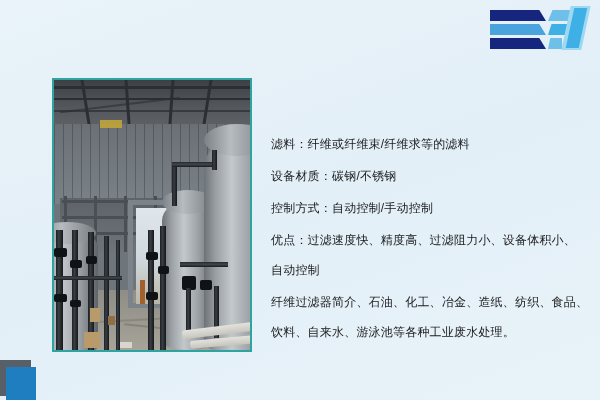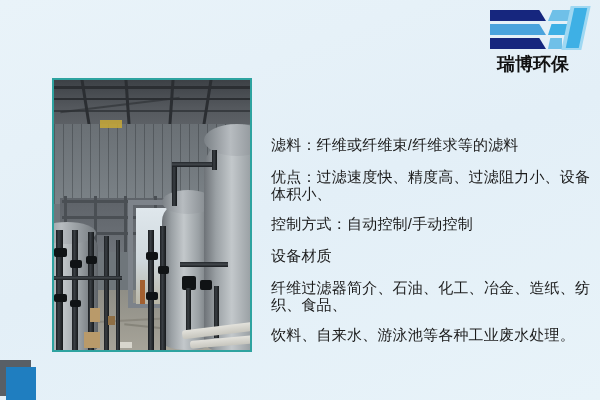--- a/index.html
+++ b/index.html
@@ -190,21 +190,21 @@
     letter-spacing: 1px;
     white-space: nowrap;
   }
   .info-body {
     position: absolute;
     left: 271px;
     top: 136px;
     width: 322px;
   }
   .info-line {
-    font-size: 15px;
+    font-size: 12px;
     color: #1b1b1b;
     line-height: 17px;
     margin-bottom: 15px;
     letter-spacing: .2px;
   }
   .info-line.wrap {
     margin-bottom: 13px;
   }
   .info-line.last {
     margin-bottom: 0;
@@ -238,21 +238,20 @@
     <div class="logo-mark">
       <div class="bar bar-dark" style="left:16px; top:4px; width:56px;"></div>
       <div class="tail" style="left:74px; top:4px; width:28px;"></div>
       <div class="bar bar-mid" style="left:16px; top:18px; width:56px;"></div>
       <div class="tail" style="left:74px; top:18px; width:22px; background:#3eb0e5;"></div>
       <div class="bar bar-dark" style="left:16px; top:32px; width:56px;"></div>
       <div class="tail" style="left:74px; top:32px; width:14px;"></div>
       <div class="slant-light" style="left:92px; top:0px; width:20px; height:44px;"></div>
       <div class="slant" style="left:96px; top:2px; width:13px; height:40px;"></div>
     </div>
-    <div class="logo-text">瑞博环保</div>
   </div>
 
   <div class="photo-frame">
     <div class="photo">
 
       <div class="ph-ceiling"></div>
       <div class="ph-truss" style="left:0; top:6px; width:100%; height:3px;"></div>
       <div class="ph-truss" style="left:0; top:18px; width:100%; height:2px;"></div>
       <div class="ph-truss" style="left:0; top:30px; width:100%; height:2px; opacity:.7;"></div>
       <div class="ph-truss" style="left:30px; top:0; width:3px; height:44px; transform:skewX(9deg);"></div>
@@ -323,23 +322,24 @@
       <div class="box-obj" style="left:30px; top:252px; width:16px; height:16px;"></div>
       <div class="box-obj" style="left:54px; top:236px; width:7px; height:9px; background:#8f6f45;"></div>
       <div class="box-obj" style="left:66px; top:262px; width:12px; height:6px; background:#d8d6cd;"></div>
       <div class="box-obj" style="left:86px; top:200px; width:5px; height:24px; background:#a3602f;"></div>
     </div>
   </div>
 
 
   <div class="info-body">
     <div class="info-line">滤料：纤维或纤维束/纤维求等的滤料</div>
+    <div class="info-line">设备材质：碳钢/不锈钢</div>
+    <div class="info-line">控制方式：自动控制/手动控制</div>
     <div class="info-line wrap">优点：过滤速度快、精度高、过滤阻力小、设备体积小、</div>
-    <div class="info-line">控制方式：自动控制/手动控制</div>
-    <div class="info-line">设备材质</div>
+    <div class="info-line">自动控制</div>
     <div class="info-line wrap">纤维过滤器简介、石油、化工、冶金、造纸、纺织、食品、</div>
     <div class="info-line last">饮料、自来水、游泳池等各种工业废水处理。</div>
   </div>
 
   <div class="deco-gray"></div>
   <div class="deco-blue"></div>
 
 </div>
 
 </body></html>

